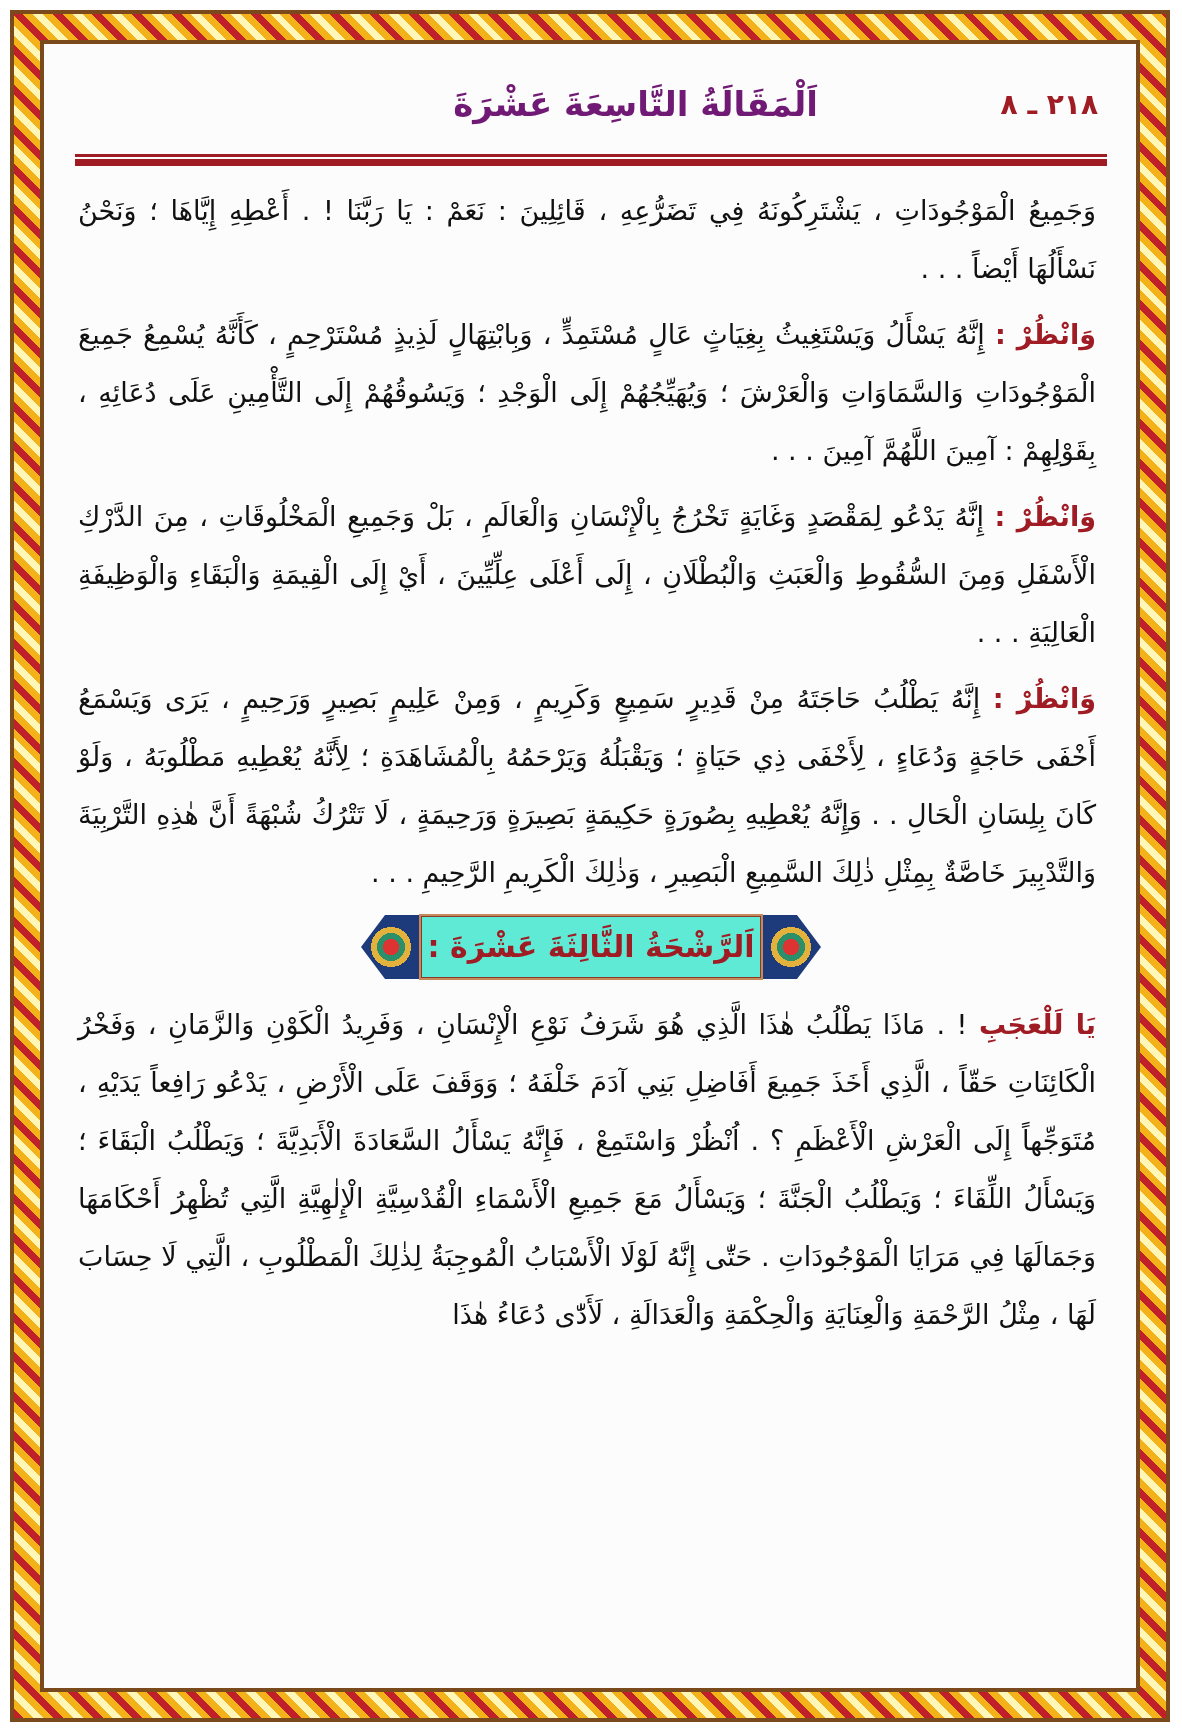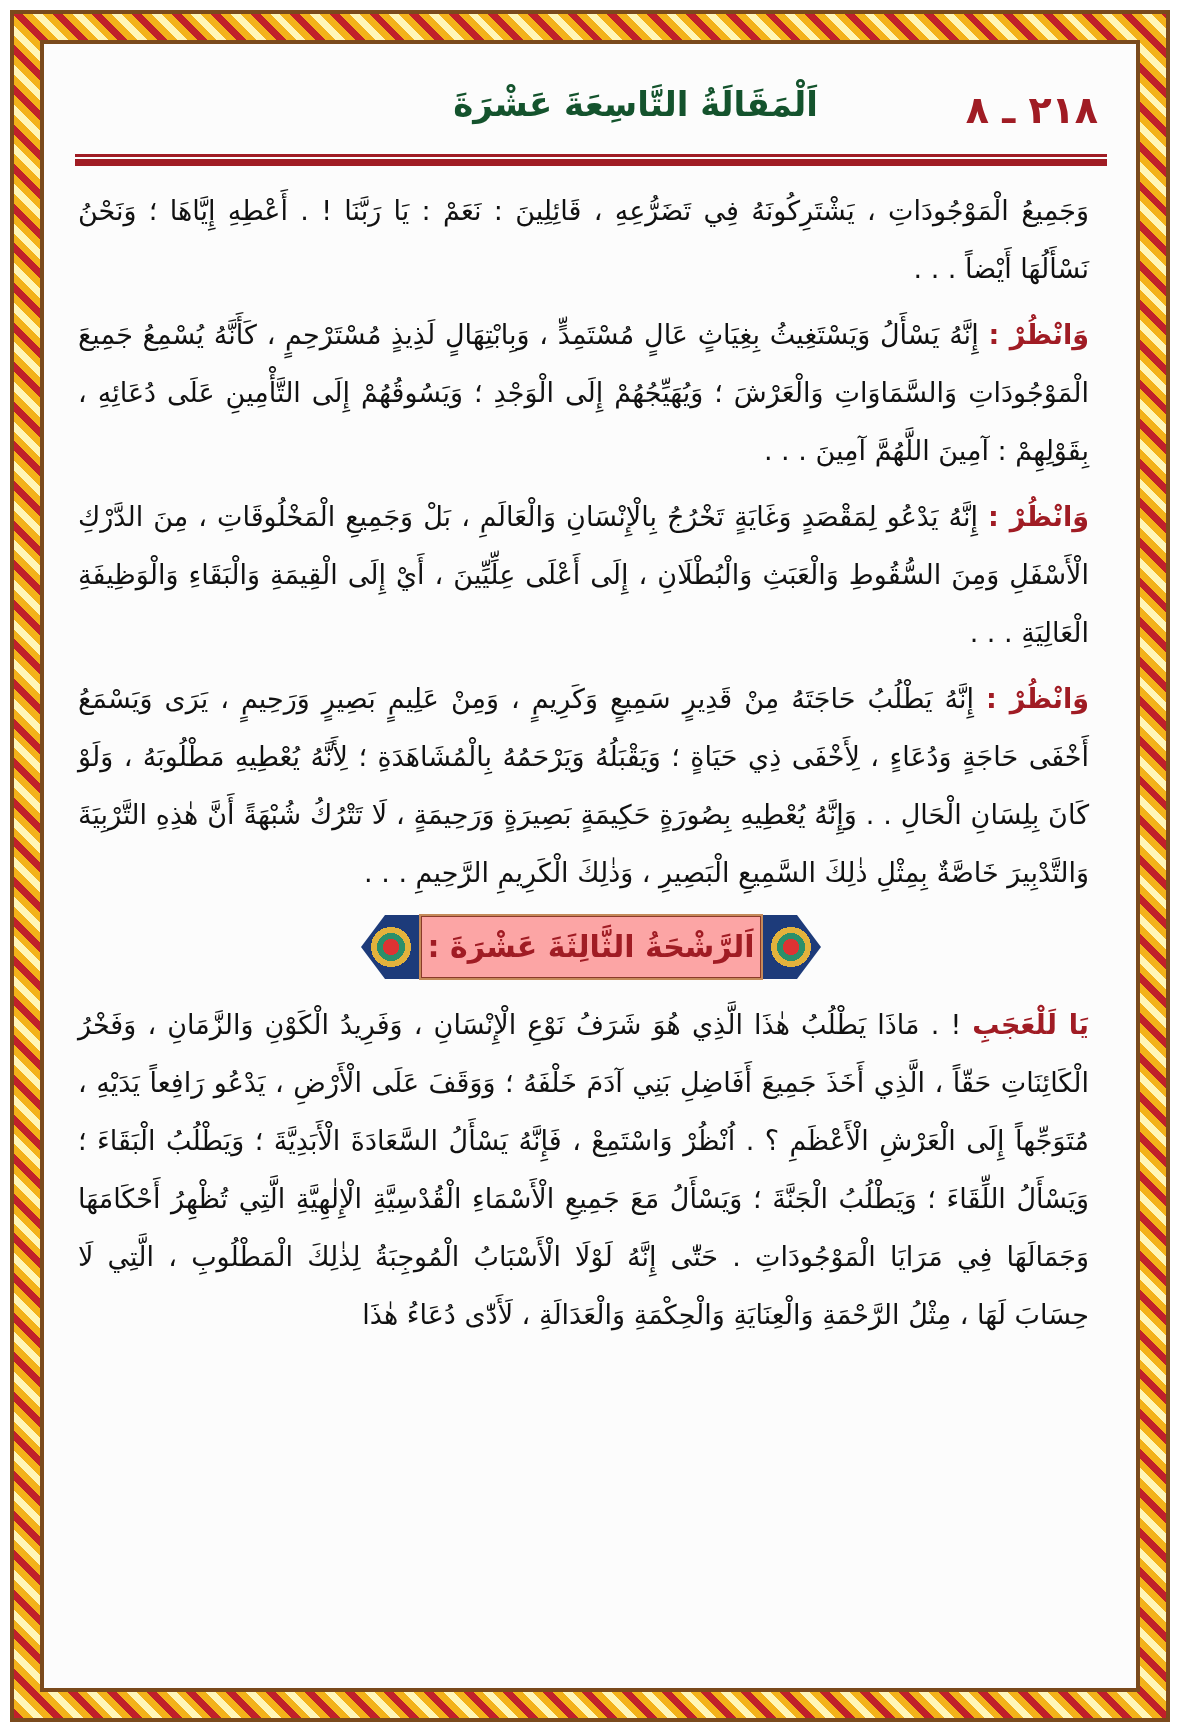--- a/index.html
+++ b/index.html
@@ -19,51 +19,51 @@
   }
   .page {
     position:absolute; left:34px; top:34px; right:34px; bottom:34px;
     background:#fcfcfc;
   }
   .header {
     position:absolute; left:64px; right:64px; top:84px; height:60px;
     direction:rtl;
   }
   .page-number {
-    position:absolute; right:20px; top:4px; color:#a01c24; font-size:38px; font-weight:bold;
+    position:absolute; right:20px; top:4px; color:#a01c24; font-size:28px; font-weight:bold;
     font-family:"DejaVu Sans", sans-serif;
   }
   .chapter-title {
-    position:absolute; right:300px; top:0px; color:#14532d; font-size:34px; font-weight:bold;
+    position:absolute; right:300px; top:0px; color:#701a75; font-size:34px; font-weight:bold;
     font-family:"DejaVu Sans", sans-serif;
   }
   .rule-thin { position:absolute; left:75px; right:75px; top:154px; height:3px; background:#a01c24; }
   .rule-thick { position:absolute; left:75px; right:75px; top:159px; height:7px; background:#a01c24; }
   .body-text {
     position:absolute; left:78px; right:78px; top:182px;
     direction:rtl; text-align:justify; text-align-last:right;
     font-family:"DejaVu Sans", sans-serif; font-size:27px; line-height:58px; color:#111;
   }
-  .para { margin:0 15px 8px 0; text-indent:0; }
+  .para { margin:0 8px 8px 0; text-indent:0; }
   .para p { margin:0; }
   .lead { color:#a01c24; font-weight:bold; }
   .section-banner {
     position:relative; margin:10px auto 14px auto; width:420px; height:70px;
     display:flex; align-items:center; justify-content:center;
   }
   .banner-orn {
     position:absolute; top:3px; width:60px; height:64px;
     background:
       radial-gradient(circle at 50% 50%, #d33 0 8px, #2b8f6a 8px 14px, #e3b23c 14px 20px, #1d3b7a 20px 32px);
     clip-path:polygon(50% 0,100% 20%,100% 80%,50% 100%,0 80%,0 20%);
   }
   .banner-orn.left { left:-20px; clip-path:polygon(0 50%,40% 0,100% 0,100% 100%,40% 100%); }
   .banner-orn.right { right:-20px; clip-path:polygon(100% 50%,60% 0,0 0,0 100%,60% 100%); }
   .banner-box {
-    position:relative; z-index:2; width:340px; height:62px; background:#fca5a5;
+    position:relative; z-index:2; width:340px; height:62px; background:#5eead4;
     border:2px solid #c58a5a; box-shadow:0 0 0 1px #8a3a2a inset;
     display:flex; align-items:center; justify-content:center;
     color:#a01c24; font-weight:bold; font-size:30px; direction:rtl;
   }
 </style>
 </head>
 <body>
 
 <div class="frame-outer">
   <div class="frame-band"></div>

